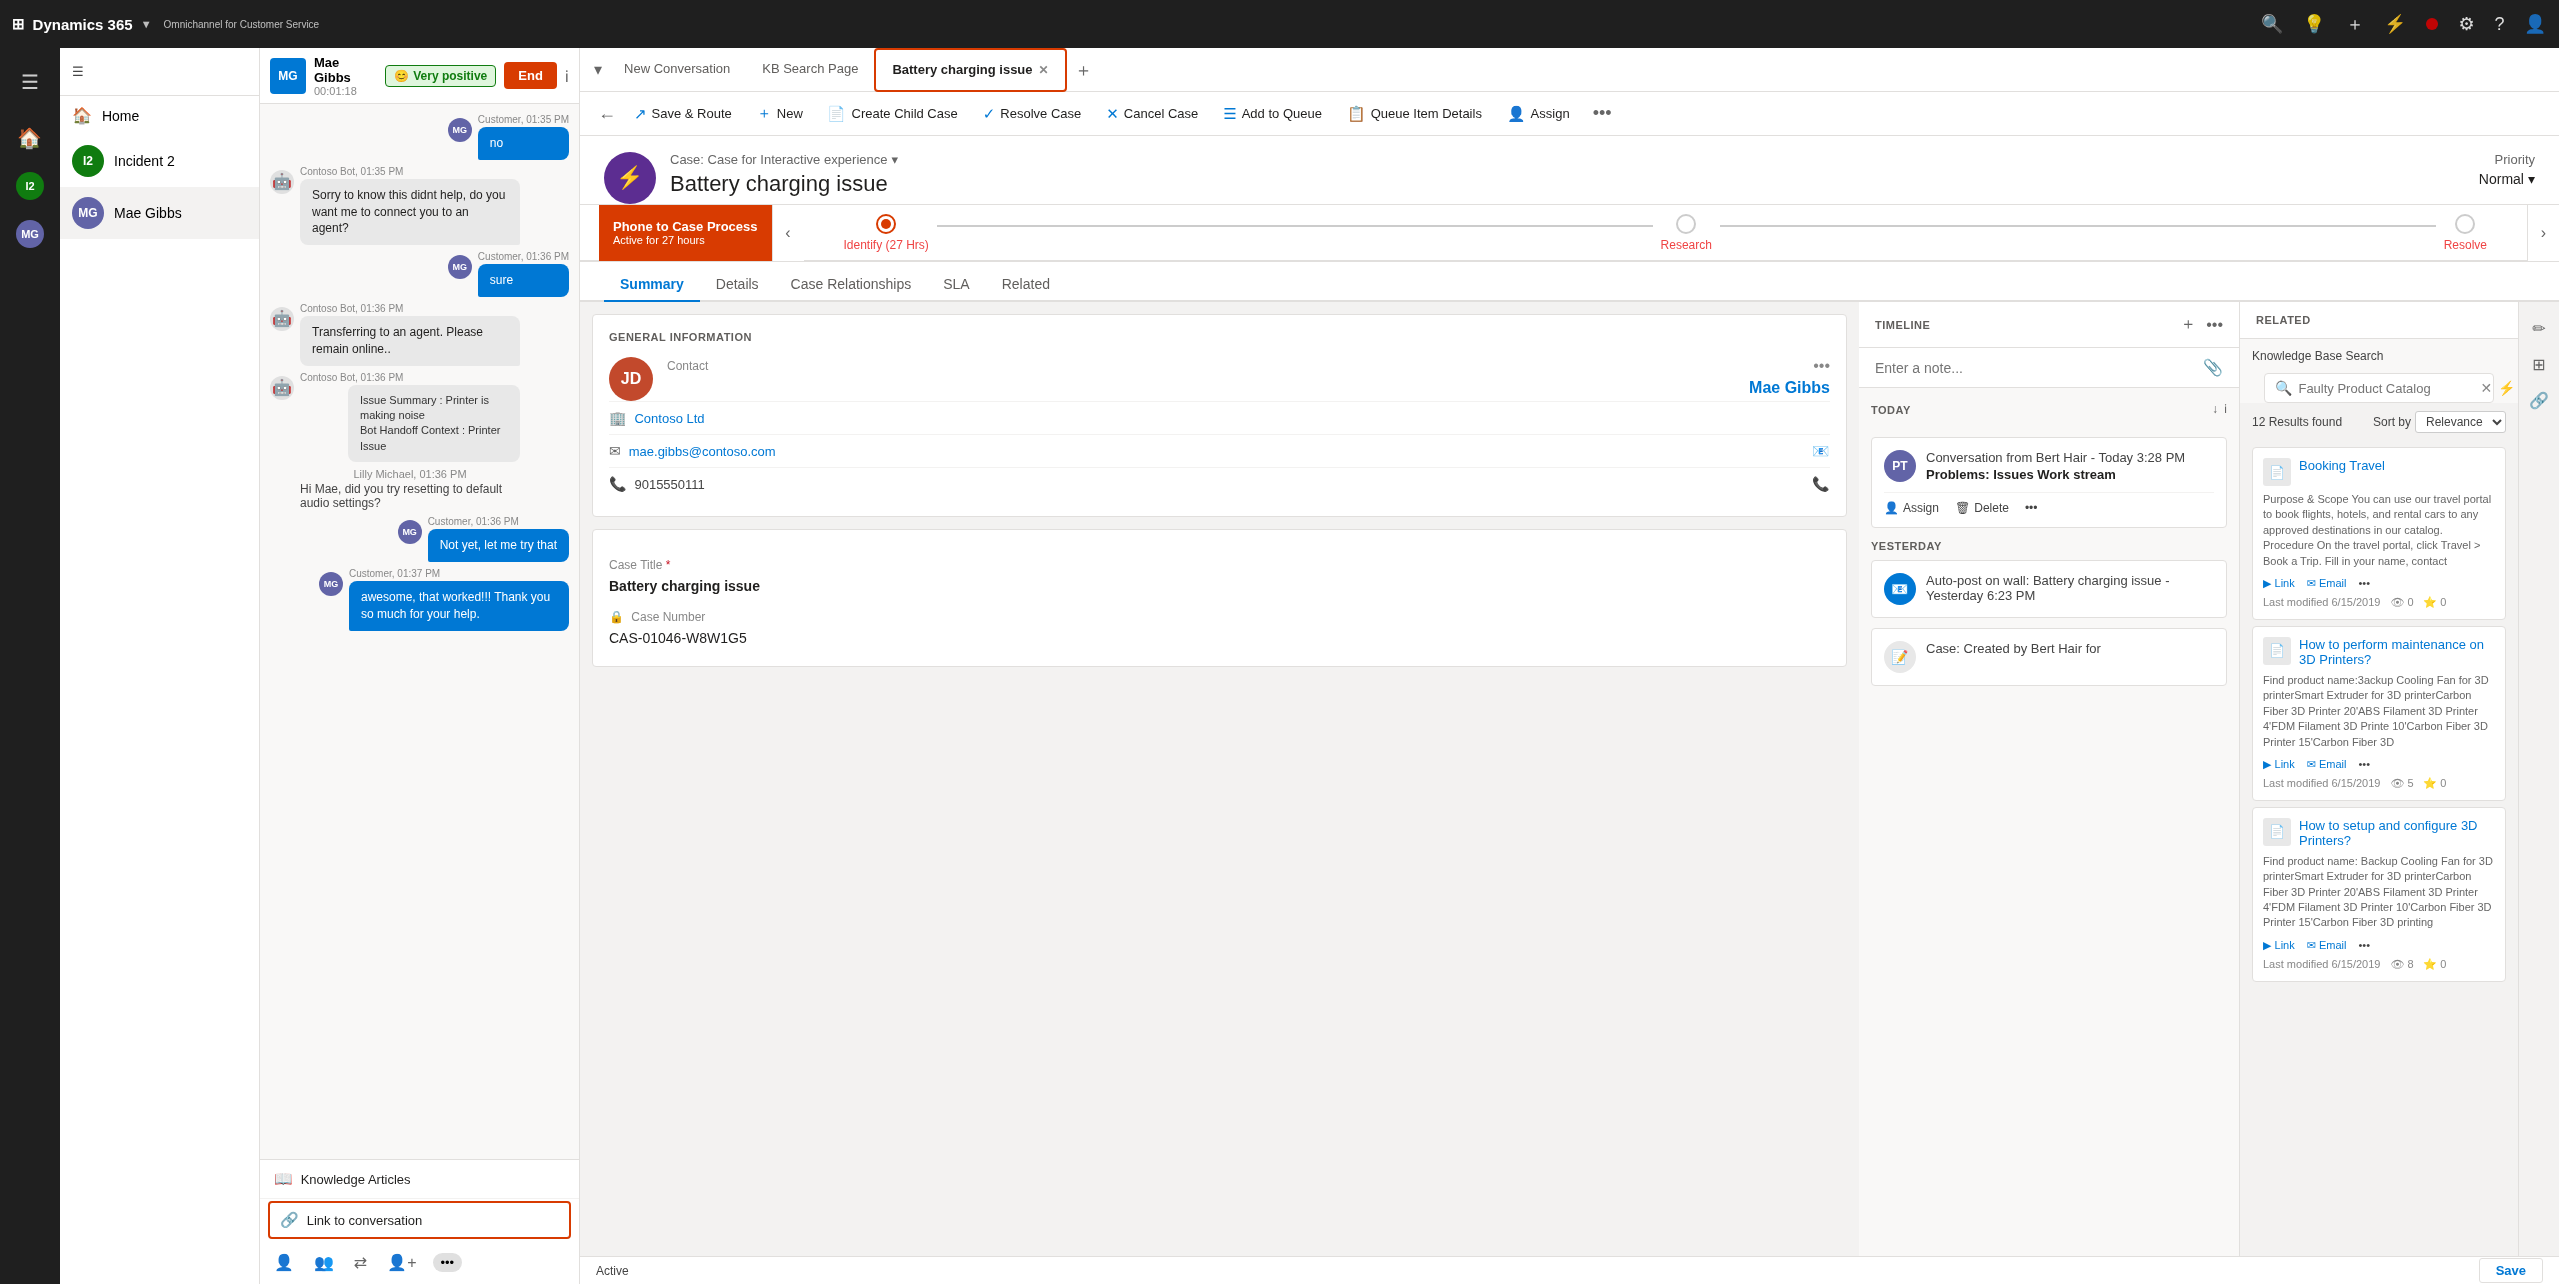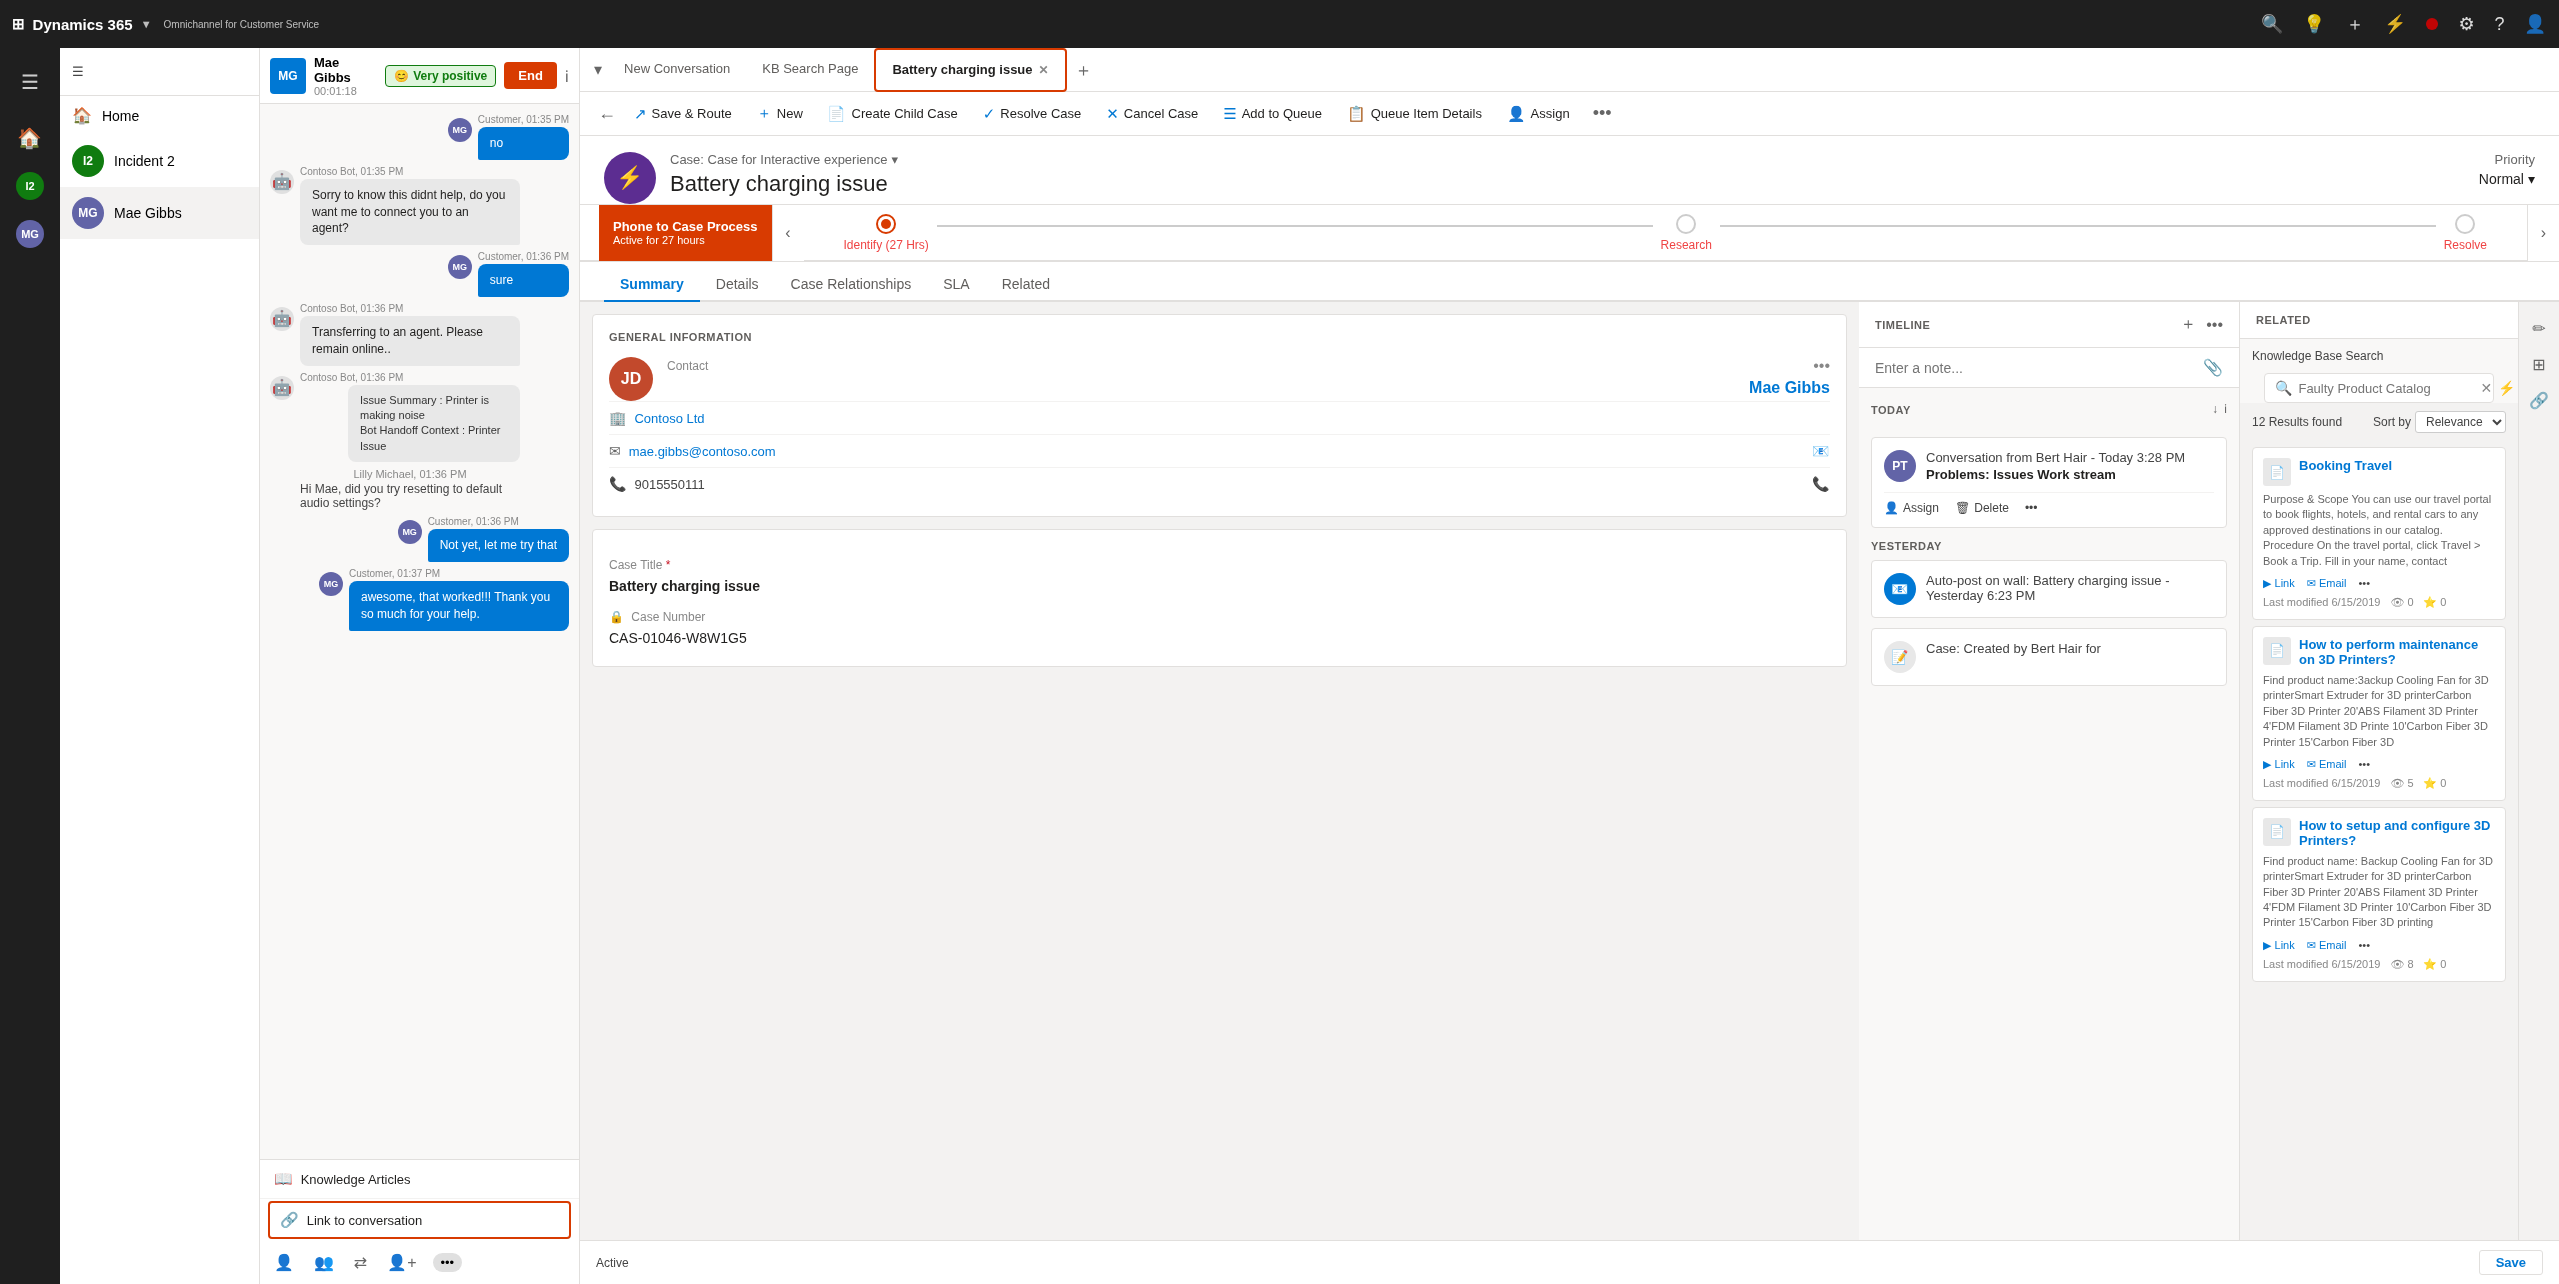--- a/index.html
+++ b/index.html
@@ -340,33 +340,33 @@
     .related-header { padding: 12px 16px; background: #fff; border-bottom: 1px solid #e1dfdd; }
     .related-title { font-size: 11px; font-weight: 700; color: #605e5c; text-transform: uppercase; letter-spacing: 0.5px; }
     .kb-search-bar { display: flex; align-items: center; background: #fff; border: 1px solid #e1dfdd; border-radius: 4px; margin: 10px 12px 0; padding: 6px 10px; gap: 6px; }
     .kb-search-input { flex: 1; border: none; outline: none; font-size: 13px; color: #201f1e; }
     .kb-search-icon { font-size: 14px; color: #888; }
     .kb-results-info { display: flex; align-items: center; justify-content: space-between; padding: 8px 12px; font-size: 12px; color: #444; }
     .kb-sort-select { font-size: 12px; border: 1px solid #ccc; border-radius: 3px; padding: 2px 6px; background: #fff; color: #444; cursor: pointer; }
     .kb-article { background: #fff; border: 1px solid #e1dfdd; border-radius: 4px; margin: 6px 12px; padding: 10px; }
     .kb-article-icon { width: 28px; height: 28px; background: #e8e8e8; border-radius: 3px; display: flex; align-items: center; justify-content: center; font-size: 13px; color: #444; flex-shrink: 0; }
     .kb-article-header { display: flex; align-items: flex-start; gap: 8px; margin-bottom: 6px; }
-    .kb-article-title { font-size: 13px; font-weight: 700; color: #0078d4; cursor: pointer; flex: 1; }
+    .kb-article-title { font-size: 13px; font-weight: 400; color: #0078d4; cursor: pointer; flex: 1; }
     .kb-article-body { font-size: 11px; color: #666; line-height: 1.4; }
     .kb-article-footer { display: flex; align-items: center; gap: 12px; margin-top: 8px; font-size: 11px; color: #444; }
     .kb-footer-link { color: #0078d4; cursor: pointer; }
     .kb-meta { font-size: 11px; color: #888; margin-top: 6px; display: flex; align-items: center; gap: 10px; }
     .kb-meta-item { display: flex; align-items: center; gap: 3px; }
     .right-panel-icons { display: flex; flex-direction: column; align-items: center; gap: 4px; padding: 10px 4px; border-left: 1px solid #e1dfdd; }
     .rp-icon-btn { width: 32px; height: 32px; display: flex; align-items: center; justify-content: center; font-size: 16px; color: #666; cursor: pointer; border-radius: 4px; }
     .right-panel-inner { display: flex; flex: 1; overflow: hidden; }
     .right-panel-main { flex: 1; overflow-y: auto; }
 
     .status-bar {
-      height: 44px; background: #fff; border-top: 1px solid #e1dfdd;
+      height: 28px; background: #fff; border-top: 1px solid #e1dfdd;
       display: flex; align-items: center; padding: 0 16px;
       font-size: 12px; color: #444; justify-content: space-between;
     }
     .save-btn { background: #fff; border: 1px solid #e1dfdd; border-radius: 3px; padding: 4px 16px; font-size: 13px; cursor: pointer; color: #0078d4; font-weight: 600; }
 
     .case-header-wrapper { background: #fff; border-bottom: 1px solid #e1dfdd; }
     .inner-tabs-wrapper { background: #fff; }
 
     .nav-back-btn { font-size: 18px; color: #666; cursor: pointer; padding: 0 6px; }
   </style>

